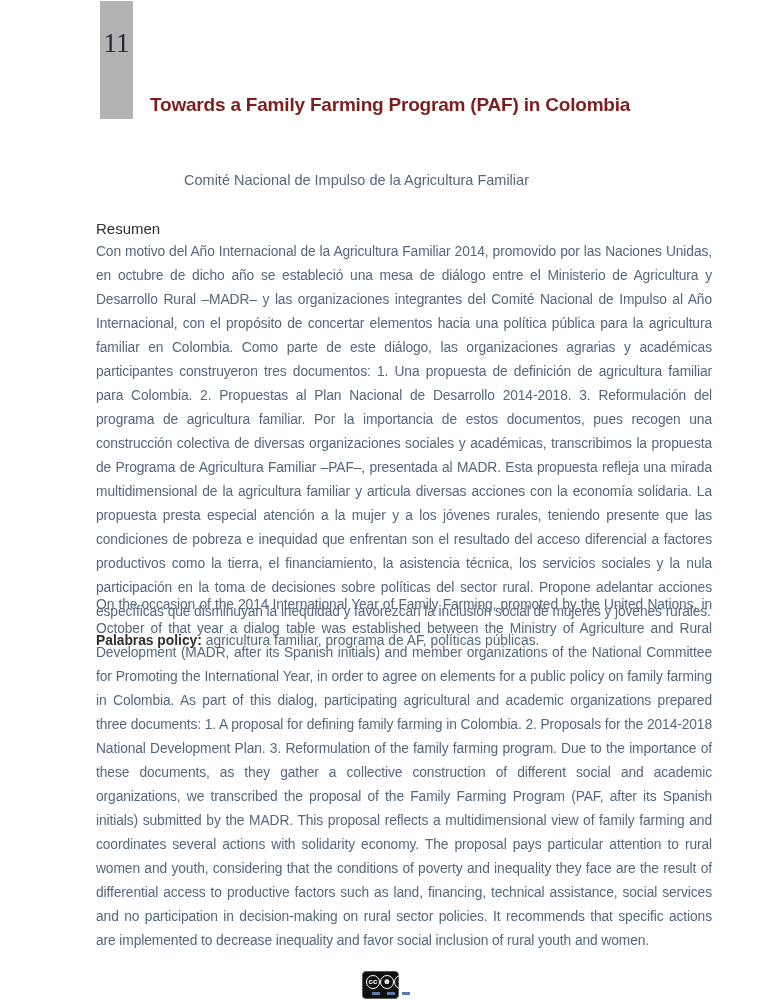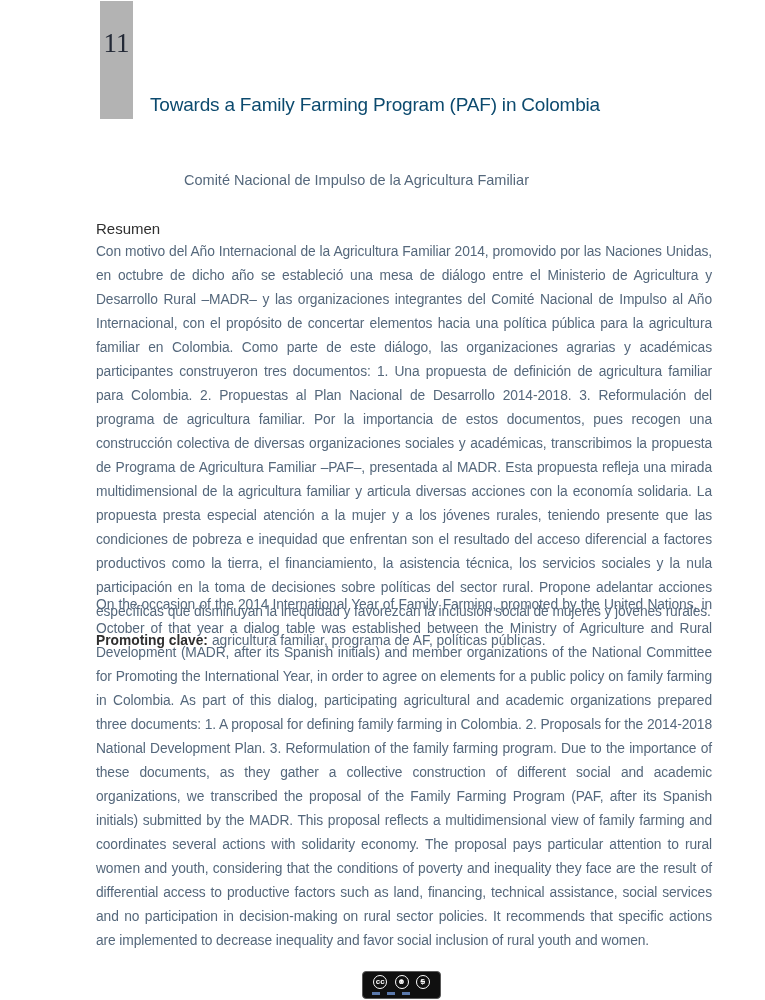--- a/index.html
+++ b/index.html
@@ -14,40 +14,40 @@
     position:absolute;left:100px;top:27px;width:33px;text-align:center;
     font-family:"Liberation Serif",serif;font-size:27px;color:#232936;
   }
   .title{
     position:absolute;left:150px;top:22px;width:590px;margin:0;
     font-size:22px;line-height:29px;font-weight:700;color:#44546c;
     white-space:pre-line;letter-spacing:-0.2px;
   }
   .subtitle{
     position:absolute;left:150px;top:93px;margin:0;
-    font-size:19px;font-weight:400;color:#0c4a6e;letter-spacing:-0.2px;
+    font-size:19px;font-weight:700;color:#7f1d1d;letter-spacing:-0.2px;
   }
   .author{
     position:absolute;left:0;top:171px;width:713px;text-align:center;
     font-size:14.5px;color:#55687c;
   }
   section{position:absolute;left:96px;width:616px;color:#55687c;}
   .resumen{top:219px;}
   .abstract{top:592px;}
   section h3{margin:0 0 3px 0;font-size:15px;font-weight:400;color:#2f2f2f;}
   section p.body{
     margin:0;font-size:13.8px;line-height:24px;text-align:justify;
     letter-spacing:-0.1px;
   }
   section p.kw{margin:9px 0 0 0;font-size:13.8px;}
   section p.kw strong{color:#2f2f2f;}
   section p.kw span{margin-left:4px;}
 
   .cc-badge{
-    position:absolute;left:362px;top:970px;width:79px;height:28px;
+    position:absolute;left:362px;top:970px;width:37px;height:28px;
     background:#101010;border:1px solid #5a5a5a;border-radius:4px;
     display:flex;align-items:flex-start;justify-content:space-evenly;
     padding:3px 3px 0 3px;box-sizing:border-box;text-decoration:none;cursor:pointer;
   }
   .cc-circle{
     width:14px;height:14px;border:1.5px solid #ffffff;border-radius:50%;
     color:#ffffff;font-size:8px;font-weight:700;
     display:flex;align-items:center;justify-content:center;line-height:1;
     box-sizing:border-box;flex:0 0 auto;
   }
@@ -65,21 +65,21 @@
 
 
   <h2 class="subtitle">Towards a Family Farming Program (PAF) in Colombia</h2>
 
   <div class="author">Comité Nacional de Impulso de la Agricultura Familiar</div>
 
   <section class="resumen">
     <h3>Resumen</h3>
     <p class="body">Con motivo del Año Internacional de la Agricultura Familiar 2014, promovido por las Naciones Unidas, en octubre de dicho año se estableció una mesa de diálogo entre el Ministerio de Agricultura y Desarrollo Rural –MADR– y las organizaciones integrantes del Comité Nacional de Impulso al Año Internacional, con el propósito de concertar elementos hacia una política pública para la agricultura familiar en Colombia. Como parte de este diálogo, las organizaciones agrarias y académicas participantes construyeron tres documentos: 1. Una propuesta de definición de agricultura familiar para Colombia. 2. Propuestas al Plan Nacional de Desarrollo 2014-2018. 3. Reformulación del programa de agricultura familiar. Por la importancia de estos documentos, pues recogen una construcción colectiva de diversas organizaciones sociales y académicas, transcribimos la propuesta de Programa de Agricultura Familiar –PAF–, presentada al MADR. Esta propuesta refleja una mirada multidimensional de la agricultura familiar y articula diversas acciones con la economía solidaria. La propuesta presta especial atención a la mujer y a los jóvenes rurales, teniendo presente que las condiciones de pobreza e inequidad que enfrentan son el resultado del acceso diferencial a factores productivos como la tierra, el financiamiento, la asistencia técnica, los servicios sociales y la nula participación en la toma de decisiones sobre políticas del sector rural. Propone adelantar acciones específicas que disminuyan la inequidad y favorezcan la inclusión social de mujeres y jóvenes rurales.</p>
     <p class="kw">
-      <strong>Promoting clave:</strong><span>agricultura familiar, programa de AF, políticas públicas.</span>
+      <strong>Palabras policy:</strong><span>agricultura familiar, programa de AF, políticas públicas.</span>
     </p>
   </section>
 
   <section class="abstract">
     <p class="body">On the occasion of the 2014 International Year of Family Farming, promoted by the United Nations, in October of that year a dialog table was established between the Ministry of Agriculture and Rural Development (MADR, after its Spanish initials) and member organizations of the National Committee for Promoting the International Year, in order to agree on elements for a public policy on family farming in Colombia. As part of this dialog, participating agricultural and academic organizations prepared three documents: 1. A proposal for defining family farming in Colombia. 2. Proposals for the 2014-2018 National Development Plan. 3. Reformulation of the family farming program. Due to the importance of these documents, as they gather a collective construction of different social and academic organizations, we transcribed the proposal of the Family Farming Program (PAF, after its Spanish initials) submitted by the MADR. This proposal reflects a multidimensional view of family farming and coordinates several actions with solidarity economy. The proposal pays particular attention to rural women and youth, considering that the conditions of poverty and inequality they face are the result of differential access to productive factors such as land, financing, technical assistance, social services and no participation in decision-making on rural sector policies. It recommends that specific actions are implemented to decrease inequality and favor social inclusion of rural youth and women.</p>
   </section>
 
   <a class="cc-badge">
     <span class="cc-circle">cc</span>
     <span class="cc-circle">☻</span>

